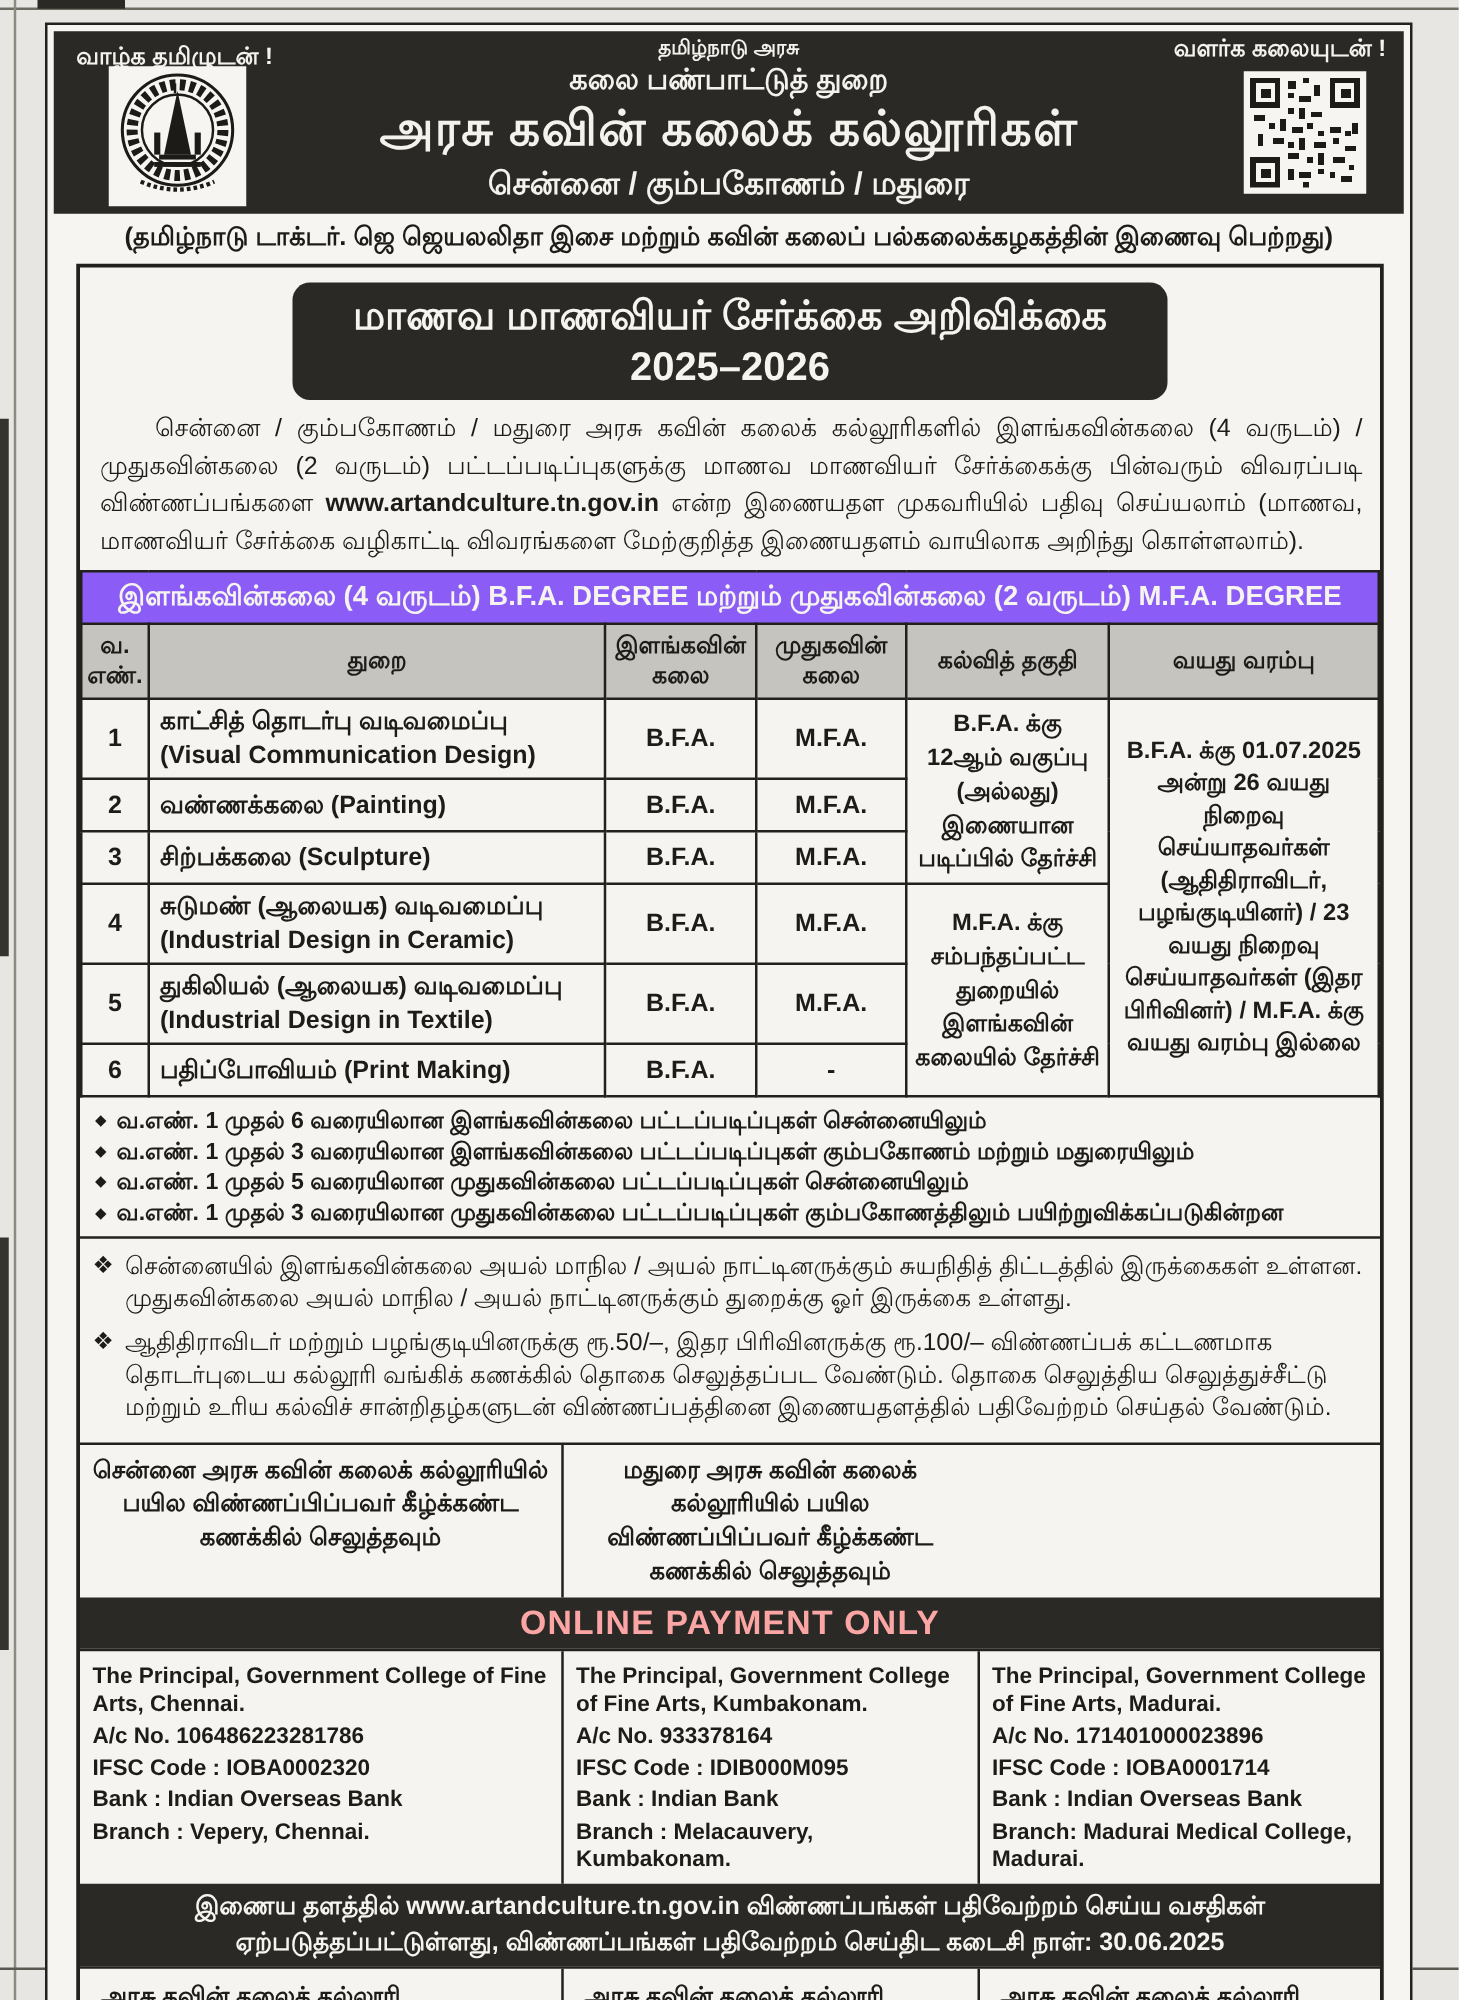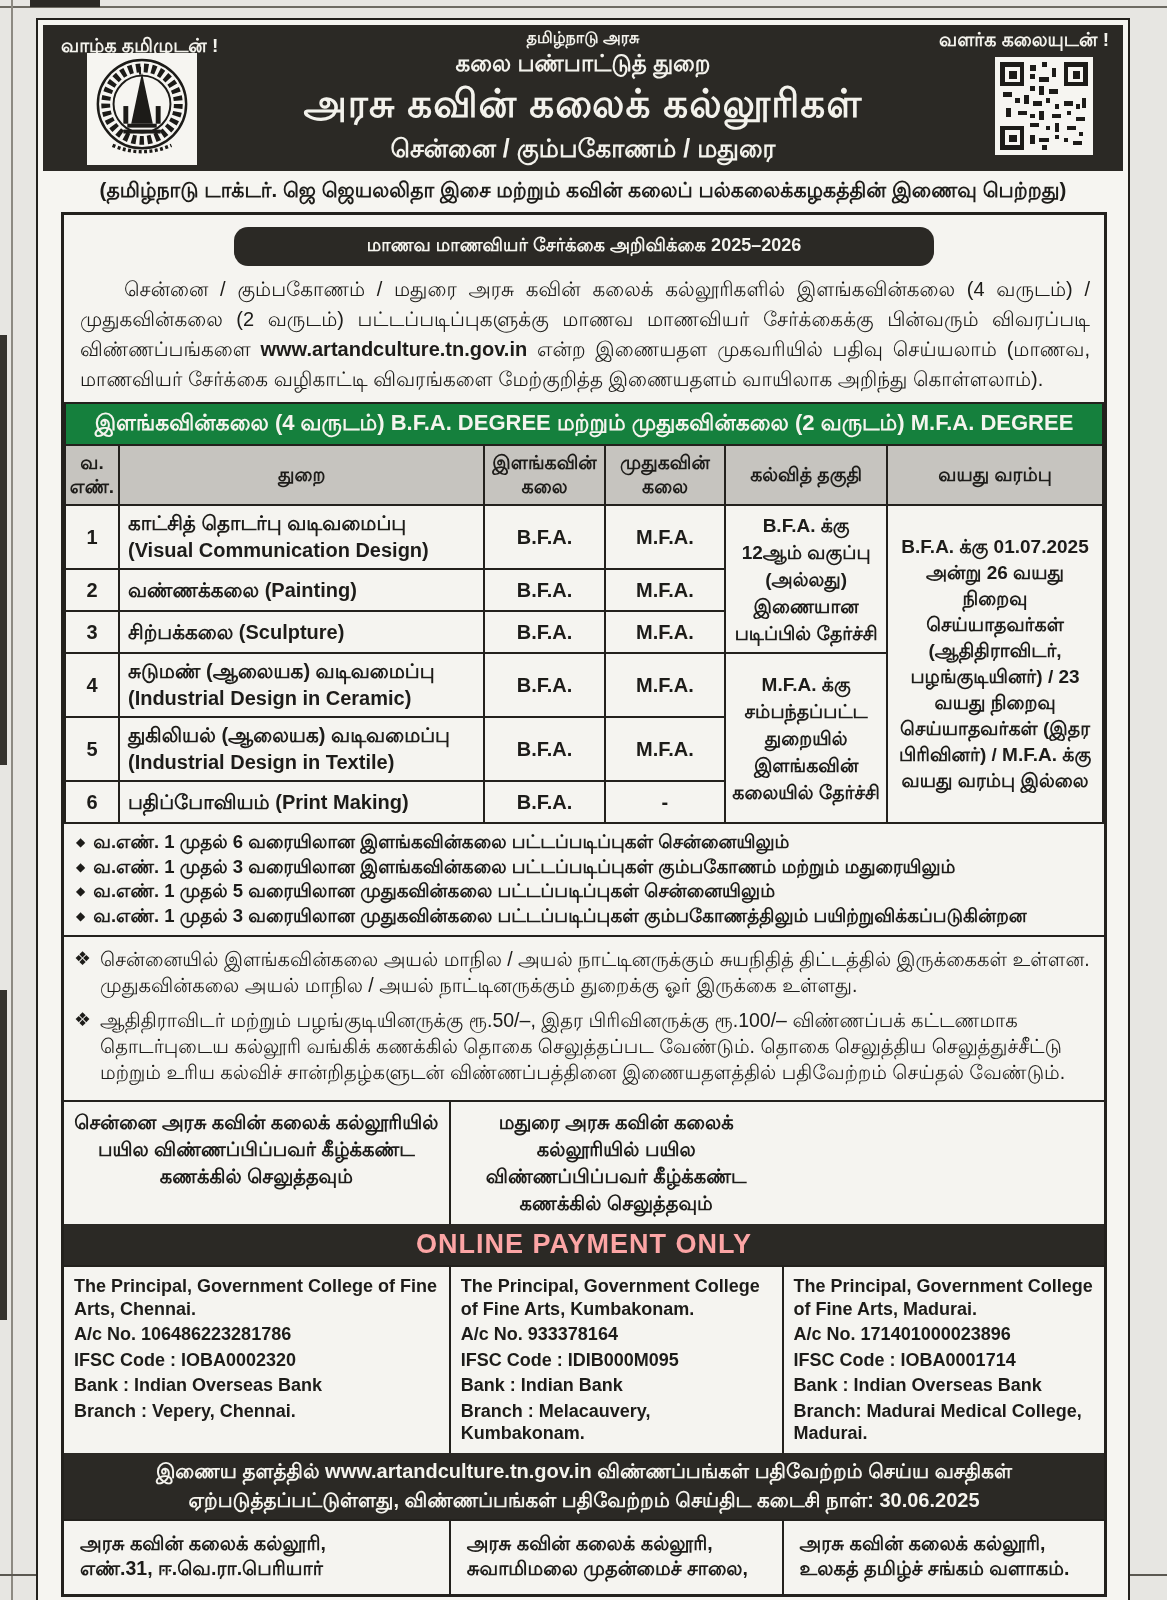--- a/index.html
+++ b/index.html
@@ -48,36 +48,36 @@
   .content {
     margin:1px 16px 14px 18px;
     border:3px solid #23211d;
     background:#f5f4f0;
   }
 
   .notice-pill {
     width:700px; margin:12px auto 8px auto;
     background:#2b2925; color:#f5f4ee;
     border-radius:14px;
-    text-align:center; font-size:18px; font-weight:bold;
+    text-align:center; font-size:32px; font-weight:bold;
     padding:8px 6px;
   }
 
   .intro {
     margin:2px 14px 8px 16px;
     font-size:20px; line-height:30px;
     text-align:justify; text-indent:44px;
   }
   .intro .url { font-weight:bold; }
 
   
   table.courses { width:100%; border-collapse:collapse; border-top:2px solid #23211d; }
   table.courses td, table.courses th { border:2px solid #23211d; }
   .band {
-    background:#15803d; color:#f5f4ee; text-align:center;
+    background:#8b5cf6; color:#f5f4ee; text-align:center;
     font-size:22px; font-weight:bold; padding:6px 2px;
   }
   th.colhead { background:#c6c4bf; font-size:19px; font-weight:bold; padding:5px 3px; line-height:24px; }
   td.c-no  { text-align:center; font-size:20px; font-weight:bold; width:5.2%; }
   td.c-dep { font-size:20px; font-weight:bold; padding:3px 8px; line-height:27px; width:35.2%; }
   td.c-deg { text-align:center; font-size:20px; font-weight:bold; width:11.6%; }
   td.c-qual { text-align:center; font-size:19px; font-weight:bold; line-height:27px; padding:2px 4px; width:15.6%; }
   td.c-age  { text-align:center; font-size:19px; font-weight:bold; line-height:26px; padding:2px 4px; width:20.8%; }
   tr.r-tall { height:64px; } tr.r-short { height:42px; }
 

